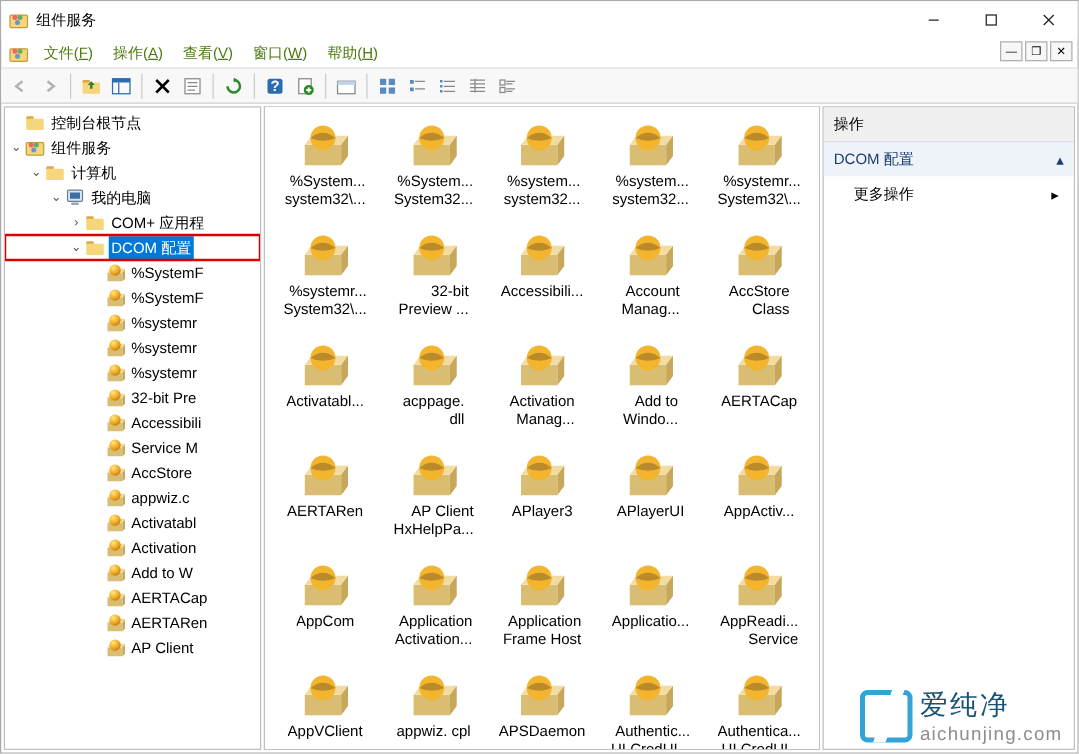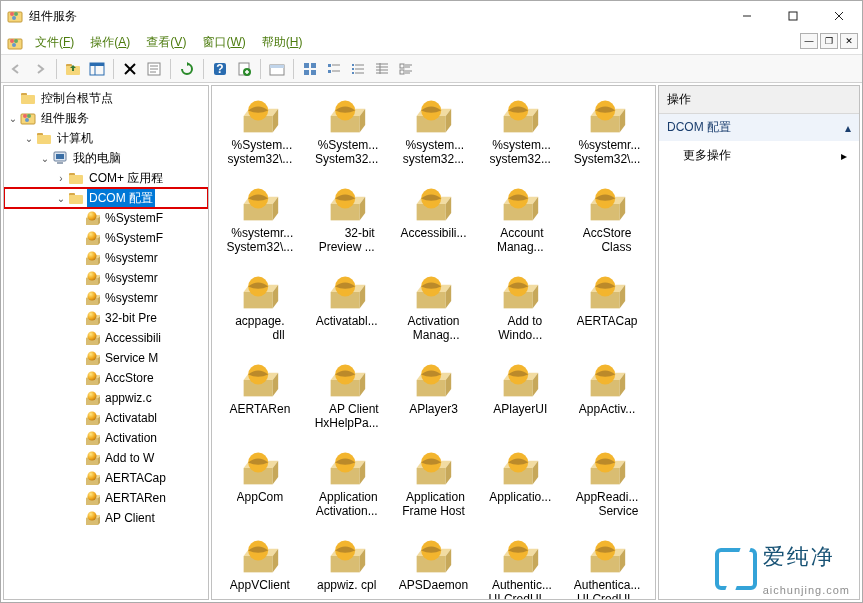--- a/index.html
+++ b/index.html
@@ -61,21 +61,21 @@
 .actions-pane { width: 202px; border: 1px solid #c0c0c0; margin: 2px 2px 2px 0; display: flex; flex-direction: column; background: #fff; }
 .actions-header { background: #f0f0f0; padding: 5px 8px; border-bottom: 1px solid #d8d8d8; font-size: 12px; }
 .actions-section-title { background: #eef3fa; padding: 5px 8px; color: #1a3e6e; display: flex; justify-content: space-between; align-items: center; }
 .actions-item { padding: 6px 12px 6px 24px; cursor: default; display: flex; justify-content: space-between; align-items: center; }
 
 
 .watermark { position: absolute; right: 12px; bottom: 6px; display: flex; align-items: center; gap: 6px; opacity: 0.95; }
 .watermark .wm-logo { width: 42px; height: 42px; border: 4px solid #2a9fd6; border-radius: 6px; position: relative; }
 .watermark .wm-logo::after { content: ""; position: absolute; left: 14px; top: -4px; width: 10px; height: 42px; background: #fff; transform: skewX(-20deg); }
 .watermark .wm-text1 { font-size: 22px; color: #0c4a6e; font-weight: 500; letter-spacing: 2px; }
-.watermark .wm-text2 { font-size: 11px; color: #888; letter-spacing: 1px; margin-top: 12px; }
+.watermark .wm-text2 { font-size: 15px; color: #888; letter-spacing: 1px; }
 
 
 .folder-svg rect.tab { fill: #d7a94a; }
 .folder-svg rect.body { fill: #f6d67a; }
 .box-icon polygon.top { fill: #f2dca2; }
 .box-icon polygon.front { fill: #d9bd72; }
 .box-icon circle.ball { fill: #f3b52e; }
 .box-icon path.band { fill: #bb8a2a; }
 </style>
 </head>
@@ -529,31 +529,31 @@
             <div class="cap">
               <div>AccStore</div>
               <div>Class</div>
             </div>
           </div>
           <div class="icon-item">
             <svg class="big-icon" viewBox="0 0 44 40">
               <use href="#box-g"></use>
             </svg>
             <div class="cap">
+              <div>Activatabl...</div>
+              <div></div>
+            </div>
+          </div>
+          <div class="icon-item">
+            <svg class="big-icon" viewBox="0 0 44 40">
+              <use href="#box-g"></use>
+            </svg>
+            <div class="cap">
               <div>acppage.</div>
               <div>dll</div>
-            </div>
-          </div>
-          <div class="icon-item">
-            <svg class="big-icon" viewBox="0 0 44 40">
-              <use href="#box-g"></use>
-            </svg>
-            <div class="cap">
-              <div>Activatabl...</div>
-              <div></div>
             </div>
           </div>
           <div class="icon-item">
             <svg class="big-icon" viewBox="0 0 44 40">
               <use href="#box-g"></use>
             </svg>
             <div class="cap">
               <div>Activation</div>
               <div>Manag...</div>
             </div>

